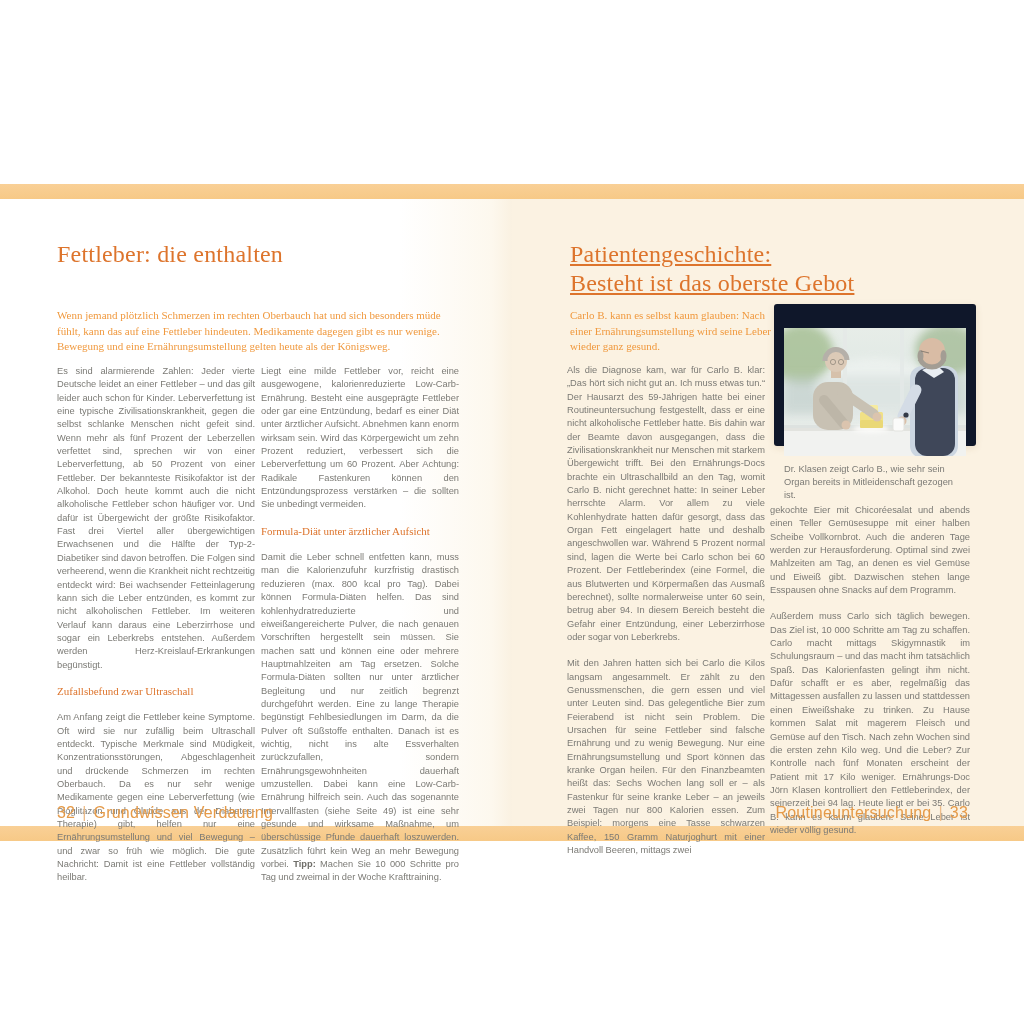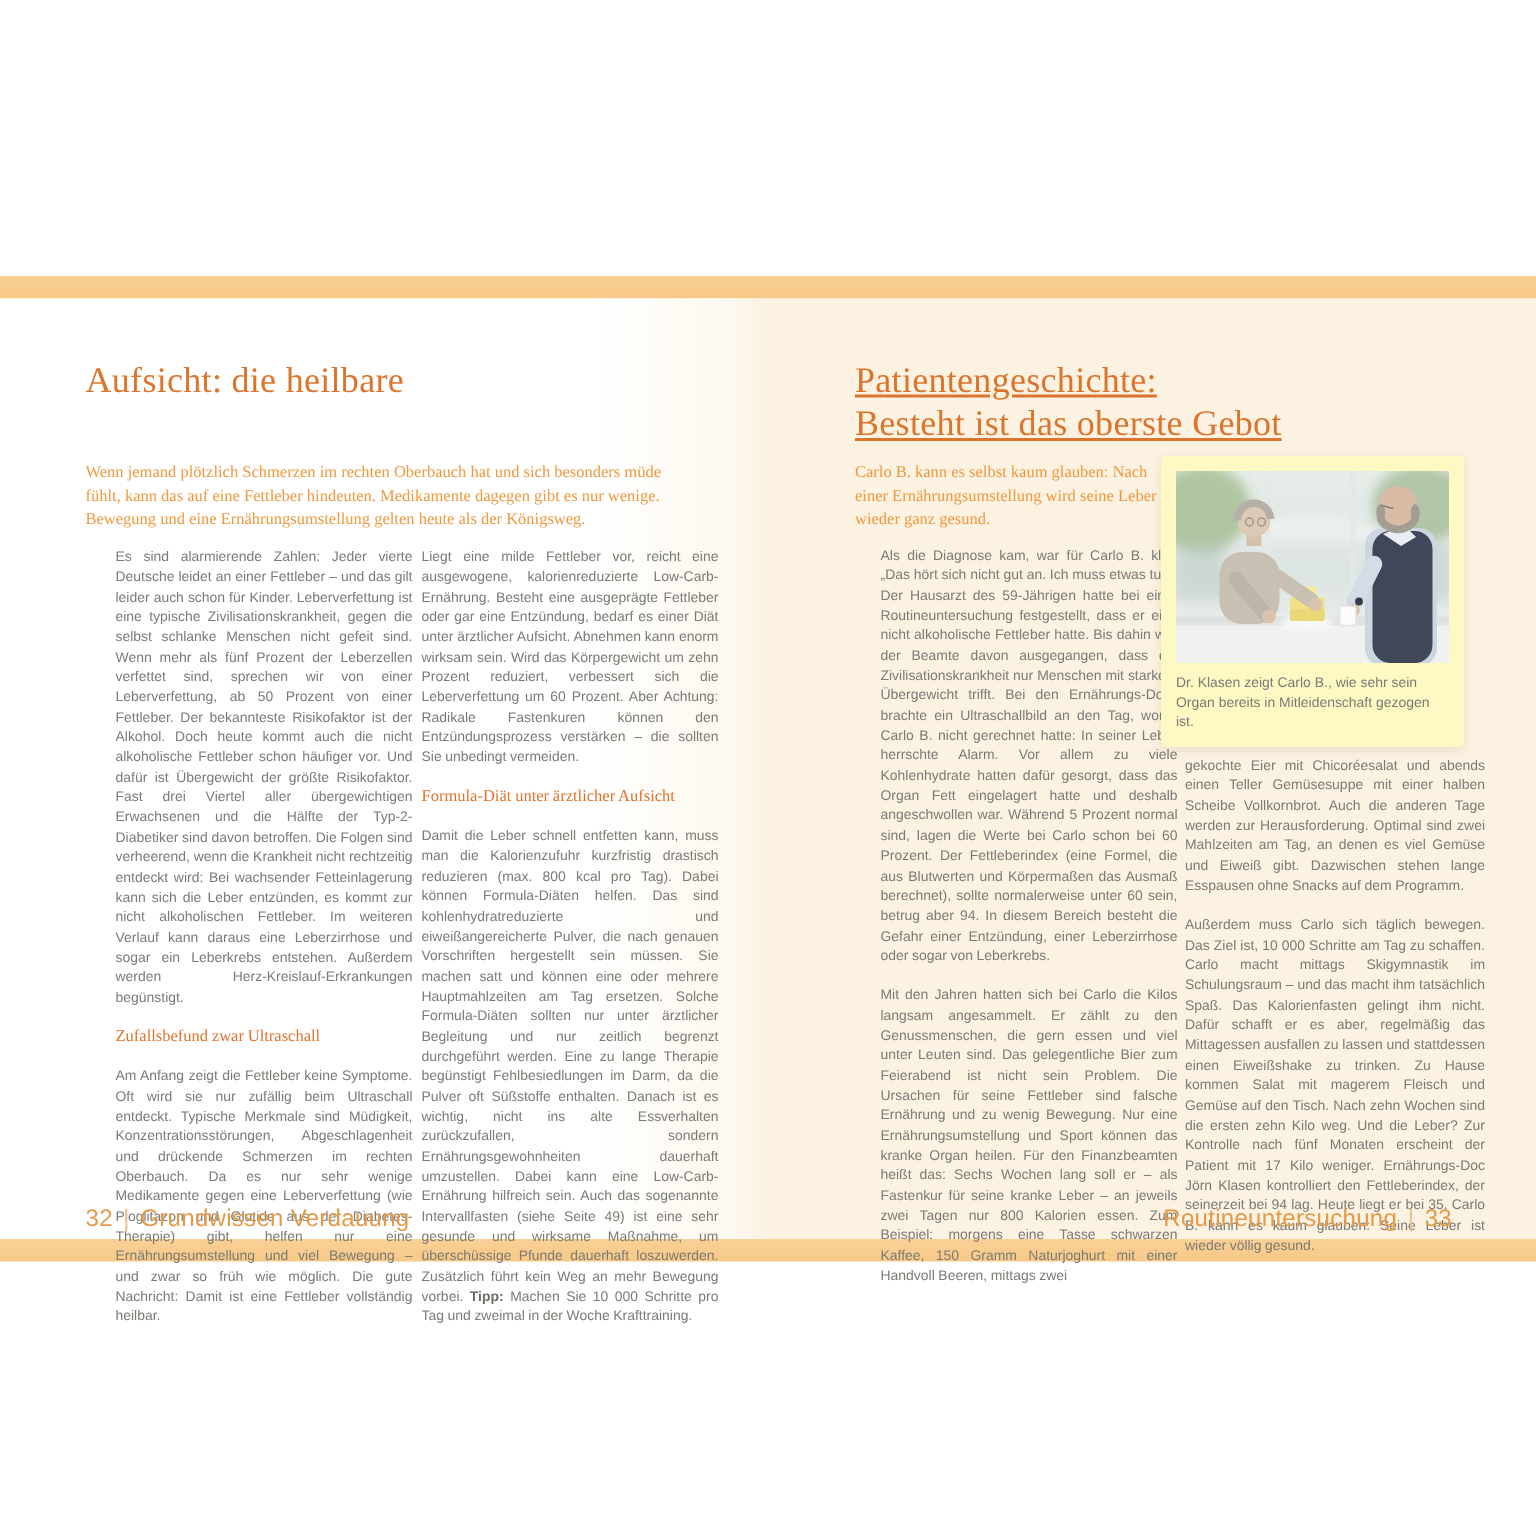--- a/index.html
+++ b/index.html
@@ -17,53 +17,53 @@
 
   h1.title{
     position:absolute;margin:0;font-family:"Liberation Serif", serif;font-weight:400;
     font-size:24px;line-height:29px;color:#dd742c;letter-spacing:.2px;
   }
   .intro{
     position:absolute;color:#f0993e;font-size:11px;line-height:15.5px;font-weight:400;font-family:Liberation Serif, serif;
   }
   .col{
     position:absolute;color:#7b7a75;font-size:9.3px;line-height:13.35px;
-    text-align:justify;hyphens:auto;-webkit-hyphens:auto;word-spacing:-0.2px;margin-left:20px;
+    text-align:justify;hyphens:auto;-webkit-hyphens:auto;word-spacing:-0.2px;
   }
   .col p{margin:0 0 13px 0;}
   .col p:last-child{margin-bottom:0;}
   .subhead{
     font-family:"Liberation Serif", serif;font-weight:400;font-size:11px;
     color:#dd742c;margin:0 0 3px 0;text-align:left;
   }
   .tip-label{font-weight:700;color:#6f6e69;}
   .footer{
     position:absolute;top:804px;font-size:16px;color:#e59a48;letter-spacing:.2px;
   }
   .footer .divider{margin:0 7px;color:#edbd8a;}
   .photo-card{
-    position:absolute;left:774px;top:304px;width:202px;height:194px;
-    background:#fef9c3;border-radius:3px;box-shadow:0 2px 7px rgba(120,90,40,.13);
-    box-sizing:border-box;padding:10px 10px 0 10px;
+    position:absolute;left:774px;top:304px;width:202px;height:142px;
+    background:#0f172a;border-radius:3px;box-shadow:0 2px 7px rgba(120,90,40,.13);
+    box-sizing:border-box;padding:24px 10px 0 10px;
   }
   .photo-frame{width:182px;height:128px;overflow:hidden;display:block;}
   .photo-caption{
     margin-top:7px;font-size:9.3px;line-height:13px;color:#7b7a75;text-align:left;
   }
 </style>
 </head>
 <body>
 
 <div class="bar top"></div>
 <div class="bar bottom"></div>
 
 <div class="page left"></div>
 <div class="page right"></div>
 
-<h1 class="title" style="left:57px;top:240px;"><span>Aufsicht: die heilbare</span><br></h1>
+<h1 class="title" style="left:57px;top:240px;"><span>Fettleber: die enthalten</span><br></h1>
 
 <div class="intro" style="left:57px;top:308px;width:404px;">Wenn jemand plötzlich Schmerzen im rechten Oberbauch hat und sich besonders müde fühlt, kann das auf eine Fettleber hindeuten. Medikamente dagegen gibt es nur wenige. Bewegung und eine Ernährungsumstellung gelten heute als der Königsweg.</div>
 
 <div class="col" style="left:57px;top:365px;width:198px;">
   <p>Es sind alarmierende Zahlen: Jeder vierte Deutsche leidet an einer Fettleber – und das gilt leider auch schon für Kinder. Leberverfettung ist eine typische Zivilisationskrankheit, gegen die selbst schlanke Menschen nicht gefeit sind. Wenn mehr als fünf Prozent der Leberzellen verfettet sind, sprechen wir von einer Leberverfettung, ab 50 Prozent von einer Fettleber. Der bekannteste Risikofaktor ist der Alkohol. Doch heute kommt auch die nicht alkoholische Fettleber schon häufiger vor. Und dafür ist Übergewicht der größte Risikofaktor. Fast drei Viertel aller übergewichtigen Erwachsenen und die Hälfte der Typ-2-Diabetiker sind davon betroffen. Die Folgen sind verheerend, wenn die Krankheit nicht rechtzeitig entdeckt wird: Bei wachsender Fetteinlagerung kann sich die Leber entzünden, es kommt zur nicht alkoholischen Fettleber. Im weiteren Verlauf kann daraus eine Leberzirrhose und sogar ein Leberkrebs entstehen. Außerdem werden Herz-Kreislauf-Erkrankungen begünstigt.</p>
   <p class="subhead">Zufallsbefund zwar Ultraschall</p>
   <p>Am Anfang zeigt die Fettleber keine Symptome. Oft wird sie nur zufällig beim Ultraschall entdeckt. Typische Merkmale sind Müdigkeit, Konzentrationsstörungen, Abgeschlagenheit und drückende Schmerzen im rechten Oberbauch. Da es nur sehr wenige Medikamente gegen eine Leberverfettung (wie Pioglitazon und Glutide aus der Diabetes-Therapie) gibt, helfen nur eine Ernährungsumstellung und viel Bewegung – und zwar so früh wie möglich. Die gute Nachricht: Damit ist eine Fettleber vollständig heilbar.</p>
 </div>
 
 <div class="col" style="left:261px;top:365px;width:198px;">

